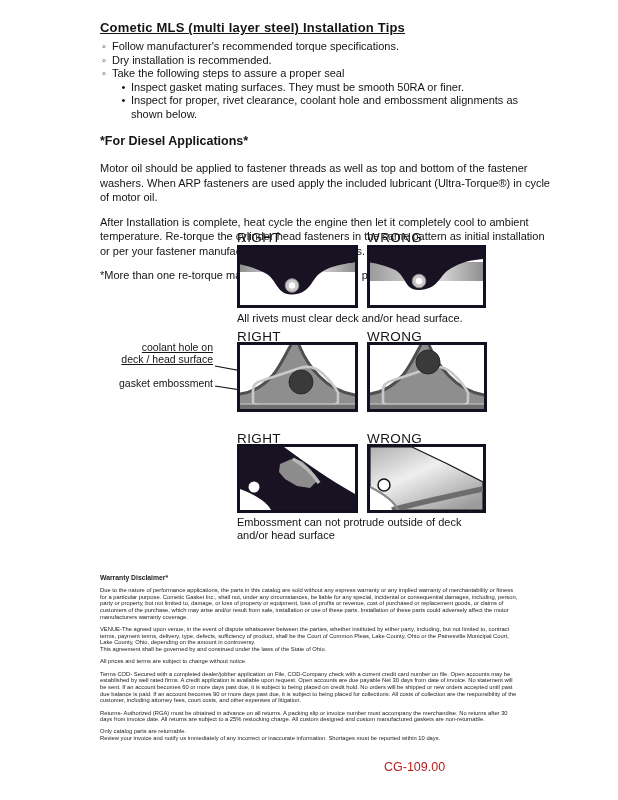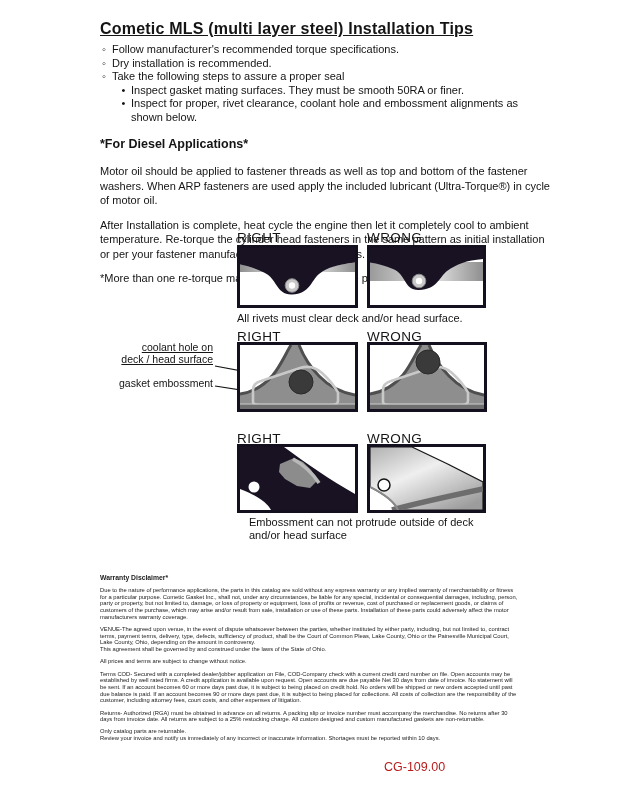--- a/index.html
+++ b/index.html
@@ -2,21 +2,21 @@
 <html><head>
 <meta charset="utf-8">
 <style>
   html,body{margin:0;padding:0;}
   .page{
     position:relative; width:618px; height:800px; background:#ffffff;
     font-family:"Liberation Sans", sans-serif; color:#141414; overflow:hidden;
   }
   
   .top-text{position:absolute; left:100px; top:20px; width:452px;}
-  .doc-title{font-size:16px; font-weight:bold; text-decoration:underline; letter-spacing:.2px; margin:0 0 5px 0;}
+  .doc-title{font-size:13px; font-weight:bold; text-decoration:underline; letter-spacing:.2px; margin:0 0 5px 0;}
   ul.tips{list-style:none; margin:0; padding:0; font-size:11px;}
   ul.tips li{display:flex; gap:4px; line-height:13.5px;}
   ul.tips .b{width:8px; flex:0 0 8px; text-align:center;}
   ul.sub{list-style:none; margin:0; padding:0 0 0 20px; font-size:11px;}
   ul.sub li{display:flex; gap:4px; line-height:13.5px;}
   ul.sub .b{width:7px; flex:0 0 7px; text-align:center;}
   .diesel-h{font-size:12.5px; font-weight:bold; margin:13px 0 13px 0;}
   .diesel-p{font-size:11px; line-height:14.5px; margin:0 0 10px 0;}
   
   .dlabel{position:absolute; font-size:13.5px; letter-spacing:.4px; color:#141414;}
@@ -174,21 +174,21 @@
         </linearGradient>
       </defs>
       <rect x="0" y="0" width="113" height="63" fill="#ffffff"></rect>
       <path d="M0,0 L42,0 C68,12 92,24 113,35 L113,63 L28,63 C24,54 14,47 0,40 Z" fill="url(#edgeBand)" stroke="#1a1a1a" stroke-width="1.2"></path>
       <path d="M22,63 C48,56 80,49 113,42" stroke="#6d6d6d" stroke-width="5.5" fill="none"></path>
       <path d="M0,40 C14,47 24,54 28,63" stroke="#8a8a8a" stroke-width="2" fill="none"></path>
       <circle cx="14" cy="38" r="6" fill="#ffffff" stroke="#141414" stroke-width="1.5"></circle>
     </svg>
   </div>
 
-  <div class="caption" style="left:237px;top:516px;width:250px;margin-left:12px;">Embossment can not protrude outside of deck
+  <div class="caption" style="left:237px;top:516px;width:250px;">Embossment can not protrude outside of deck
 and/or head surface</div>
 
   <div class="legal">
     <h4>Warranty Disclaimer*</h4>
     <p>Due to the nature of performance applications, the parts in this catalog are sold without any express warranty or any implied warranty of merchantability or fitness for a particular purpose.  Cometic Gasket Inc., shall not, under any circumstances, be liable for any special, incidental or consequential damages, including, person, party or property, but not limited to, damage, or loss of property or equipment, loss of profits or revenue, cost of purchased or replacement goods, or claims of customers of the purchase, which may arise and/or result from sale, installation or use of these parts.  Installation of these parts could adversely affect the motor manufacturers warranty coverage.</p>
     <p>VENUE-The agreed upon venue, in the event of dispute whatsoever between the parties, whether instituted by either party, including, but not limited to, contract terms, payment terms, delivery, type, defects, sufficiency of product, shall be the Court of Common Pleas, Lake County, Ohio or the Painesville Municipal Court, Lake County, Ohio, depending on the amount in controversy.
 This agreement shall be governed by and construed under the laws of the State of Ohio.</p>
     <p>All prices and terms are subject to change without notice.</p>
     <p>Terms COD- Secured with a completed dealer/jobber application on File, COD-Company check with a current credit card number on file.  Open accounts may be established by well rated firms.  A credit application is available upon request.  Open accounts are due payable Net 30 days from date of invoice.  No statement will be sent.  If an account becomes 60 or more days past due, it is subject to being placed on credit hold.  No orders will be shipped or new orders accepted until past due balance is paid.  If an account becomes 90 or more days past due, it is subject to being placed for collections.  All costs of collection are the responsibility of the customer, including attorney fees, court costs, and other expenses of litigation.</p>
     <p>Returns- Authorized (RGA) must be obtained in advance on all returns.  A packing slip or invoice number must accompany the merchandise.  No returns after 30 days from invoice date.  All returns are subject to a 25% restocking charge.  All custom designed and custom manufactured gaskets are non-returnable.</p>

